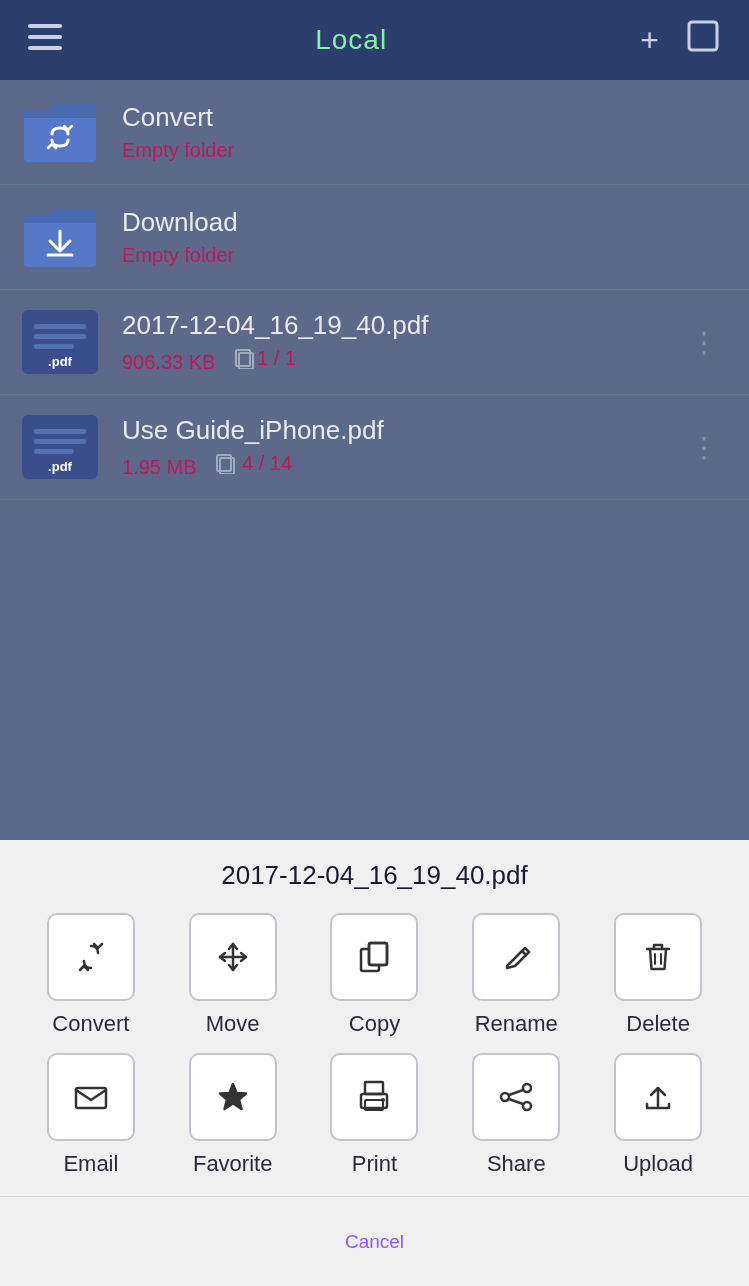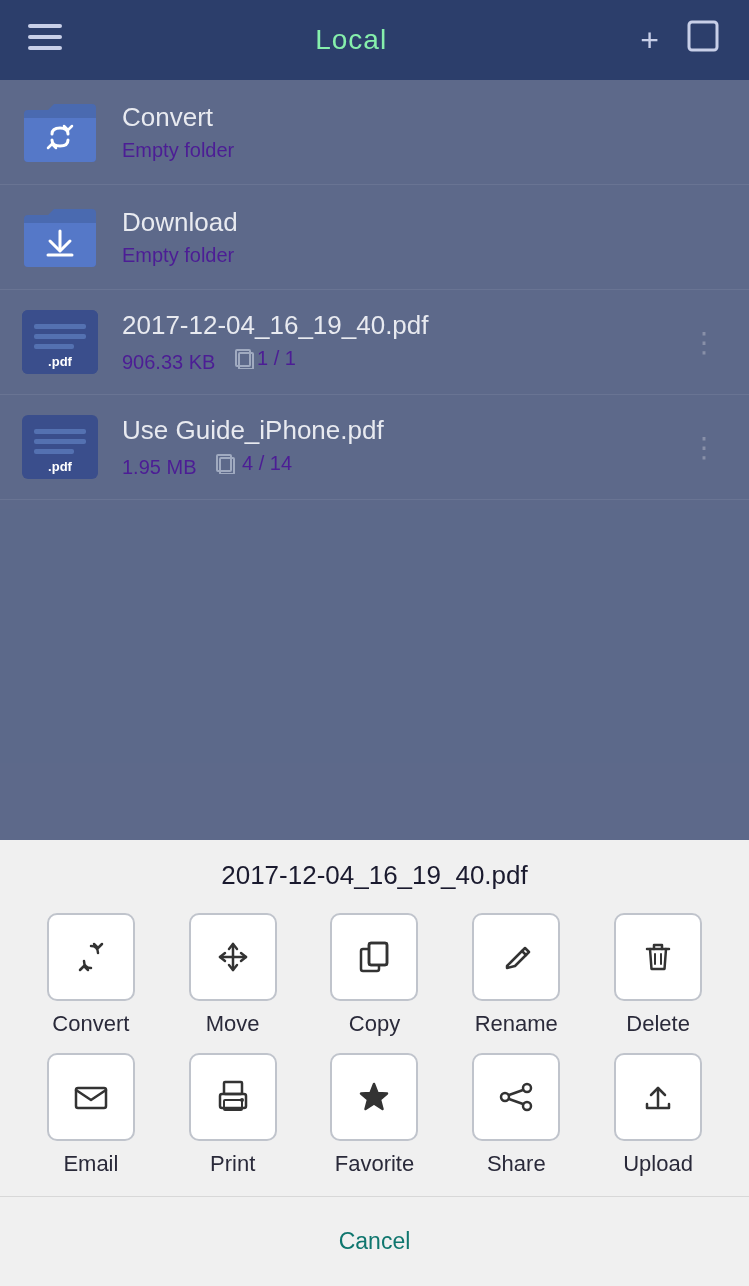--- a/index.html
+++ b/index.html
@@ -73,21 +73,21 @@
       flex: 1;
     }
     .file-name {
       font-size: 26px;
       color: #e8eaf0;
       font-weight: 400;
       margin-bottom: 6px;
     }
     .file-meta {
       font-size: 20px;
-      color: #4c1d95;
+      color: #be185d;
     }
 
     .more-btn {
       color: #8890a8;
       font-size: 28px;
       padding: 10px;
       cursor: pointer;
       letter-spacing: 1px;
     }
 
@@ -155,23 +155,23 @@
       background: #f0f0f0;
       width: 100%;
       display: flex;
       align-items: center;
       justify-content: center;
       border-top: 1px solid #d8d8d8;
       margin-top: auto;
     }
 
     .cancel-label {
-      font-size: 23px;
+      font-size: 19px;
       font-weight: 500;
-      color: #0f766e;
+      color: #8b5cf6;
     }
 
     
     .pdf-icon-wrap {
       width: 80px;
       height: 68px;
       margin-right: 22px;
       flex-shrink: 0;
       position: relative;
     }
@@ -368,36 +368,36 @@
             <rect x="4" y="10" width="30" height="20" rx="2" stroke="#333" stroke-width="2.5" fill="none"></rect>
             <path d="M4 12 L19 22 L34 12" stroke="#333" stroke-width="2.5" fill="none" stroke-linecap="round" stroke-linejoin="round"></path>
           </svg>
         </div>
         <span class="action-label">Email</span>
       </div>
 
       <div class="action-btn">
         <div class="action-icon-box">
           <svg width="38" height="38" viewBox="0 0 38 38" fill="none">
+            <path d="M19 6 L22.5 15 L32 15.5 L25 21.5 L27.5 31 L19 25.5 L10.5 31 L13 21.5 L6 15.5 L15.5 15 Z" stroke="#333" stroke-width="2.5" fill="#333" stroke-linejoin="round"></path>
+          </svg>
+        </div>
+        <span class="action-label">Favorite</span>
+      </div>
+
+      <div class="action-btn">
+        <div class="action-icon-box">
+          <svg width="38" height="38" viewBox="0 0 38 38" fill="none">
             <rect x="10" y="4" width="18" height="12" rx="1" stroke="#333" stroke-width="2.5" fill="none"></rect>
             <rect x="6" y="16" width="26" height="14" rx="2" stroke="#333" stroke-width="2.5" fill="none"></rect>
             <rect x="10" y="22" width="18" height="10" rx="1" stroke="#333" stroke-width="2" fill="none"></rect>
             <circle cx="28" cy="22" r="2" fill="#333"></circle>
           </svg>
         </div>
         <span class="action-label">Print</span>
-      </div>
-
-      <div class="action-btn">
-        <div class="action-icon-box">
-          <svg width="38" height="38" viewBox="0 0 38 38" fill="none">
-            <path d="M19 6 L22.5 15 L32 15.5 L25 21.5 L27.5 31 L19 25.5 L10.5 31 L13 21.5 L6 15.5 L15.5 15 Z" stroke="#333" stroke-width="2.5" fill="#333" stroke-linejoin="round"></path>
-          </svg>
-        </div>
-        <span class="action-label">Favorite</span>
       </div>
 
       <div class="action-btn">
         <div class="action-icon-box">
           <svg width="38" height="38" viewBox="0 0 38 38" fill="none">
             <circle cx="30" cy="10" r="4" stroke="#333" stroke-width="2.5" fill="none"></circle>
             <circle cx="8" cy="19" r="4" stroke="#333" stroke-width="2.5" fill="none"></circle>
             <circle cx="30" cy="28" r="4" stroke="#333" stroke-width="2.5" fill="none"></circle>
             <line x1="12" y1="17" x2="26" y2="12" stroke="#333" stroke-width="2.5" stroke-linecap="round"></line>
             <line x1="12" y1="21" x2="26" y2="26" stroke="#333" stroke-width="2.5" stroke-linecap="round"></line>

